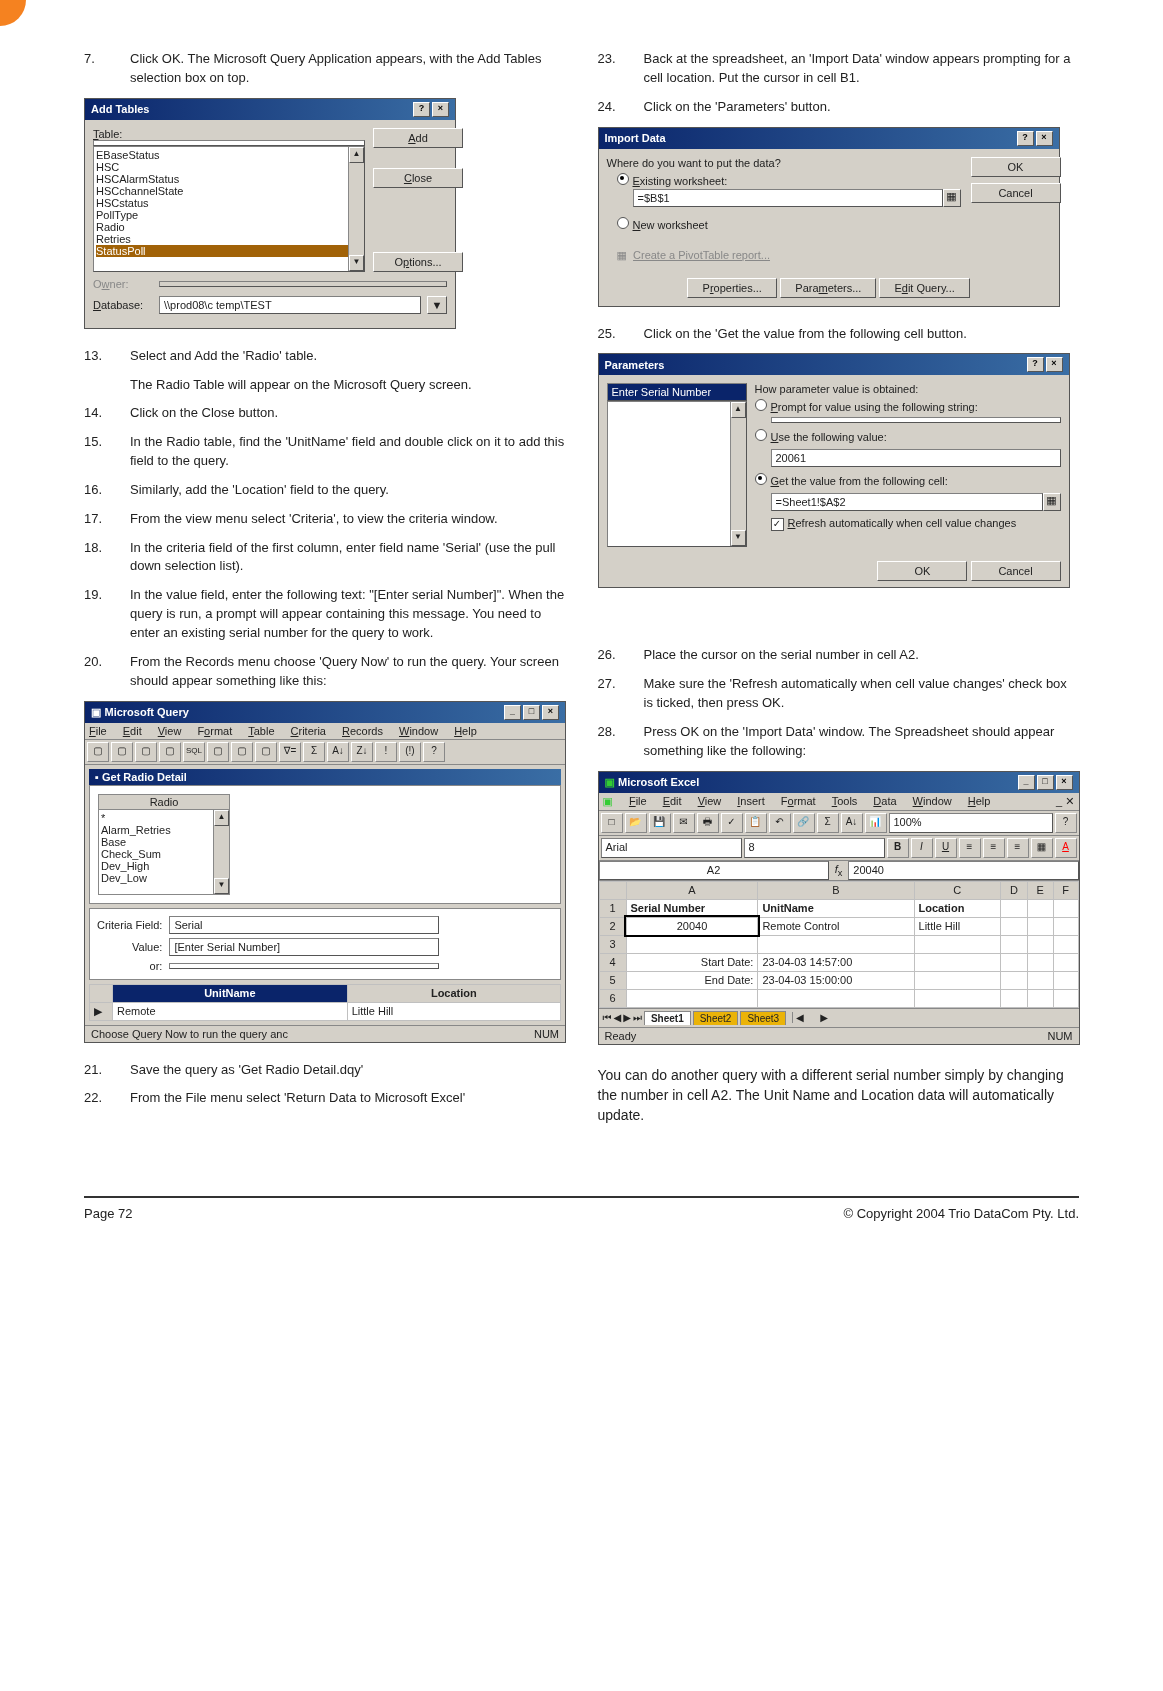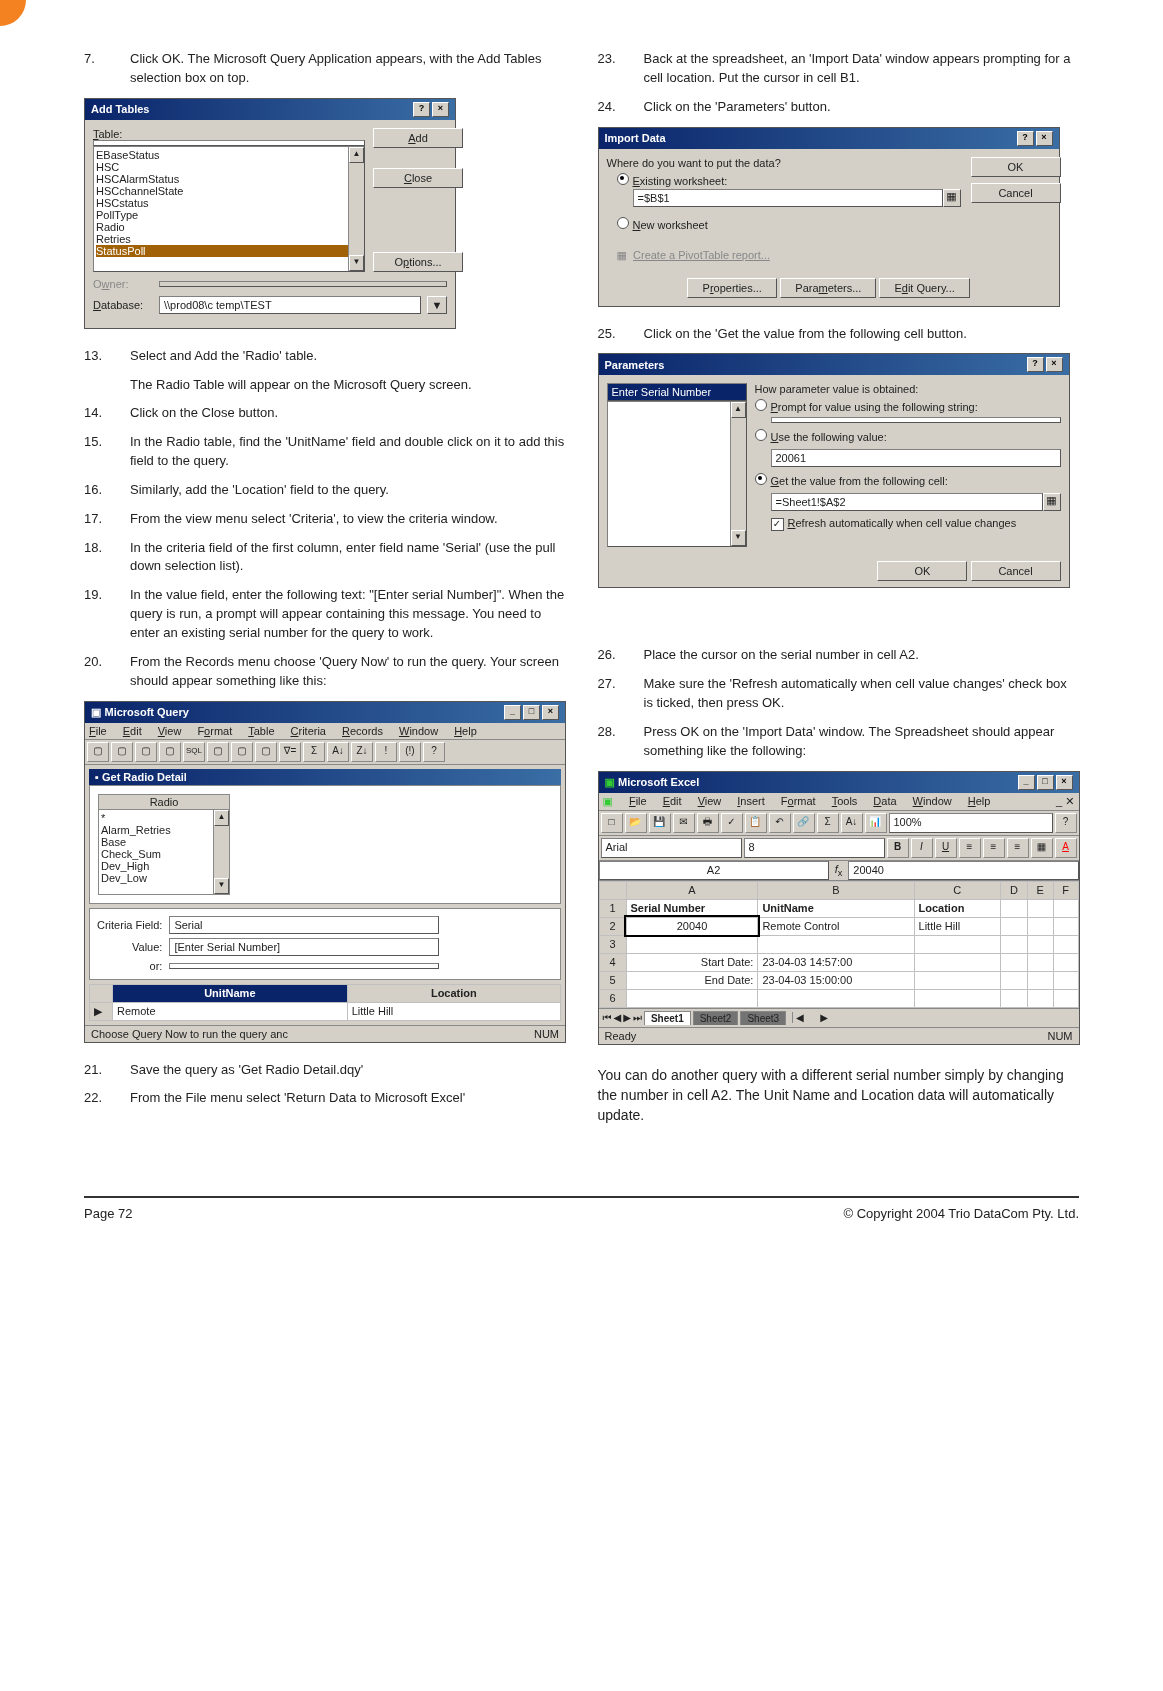--- a/index.html
+++ b/index.html
@@ -279,21 +279,21 @@
     align-items: center;
     gap: 2px;
   }
   .sheet-tab {
     padding: 1px 6px;
     background: #fff;
     border: 1px solid #888;
     border-bottom: none;
   }
   .sheet-tab.inactive {
-    background: #737373;
+    background: #eab308;
   }
   .u { text-decoration: underline; }
 </style>
 </head>
 <body>
 
 <div class="corner"></div>
 
 <div class="page">
 

